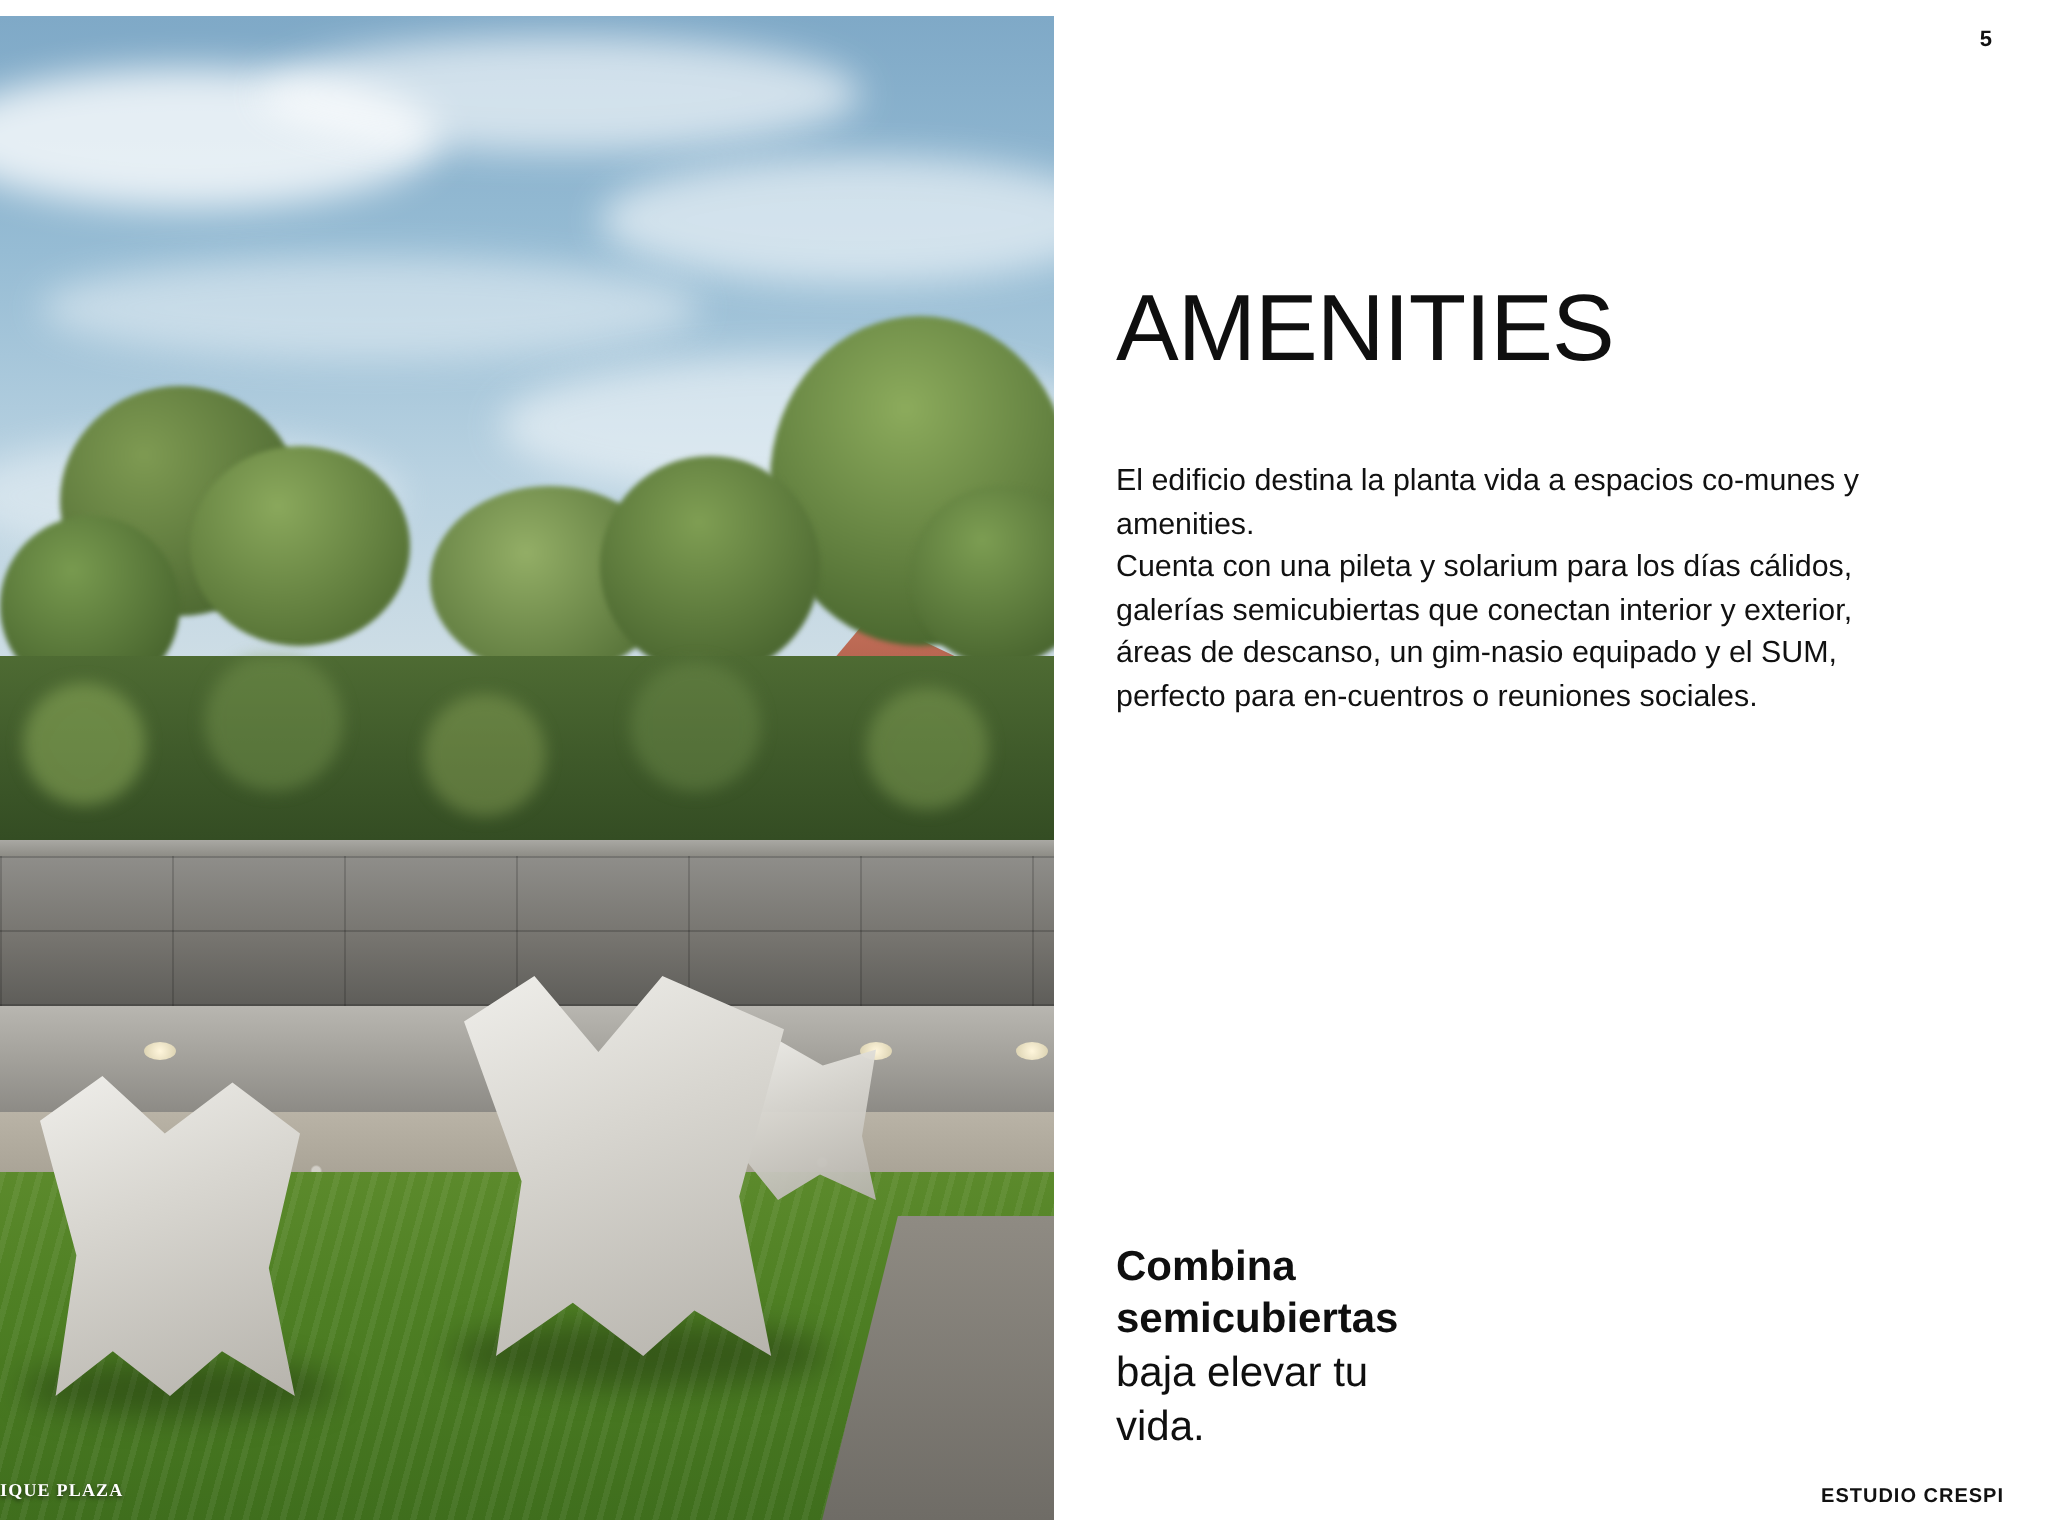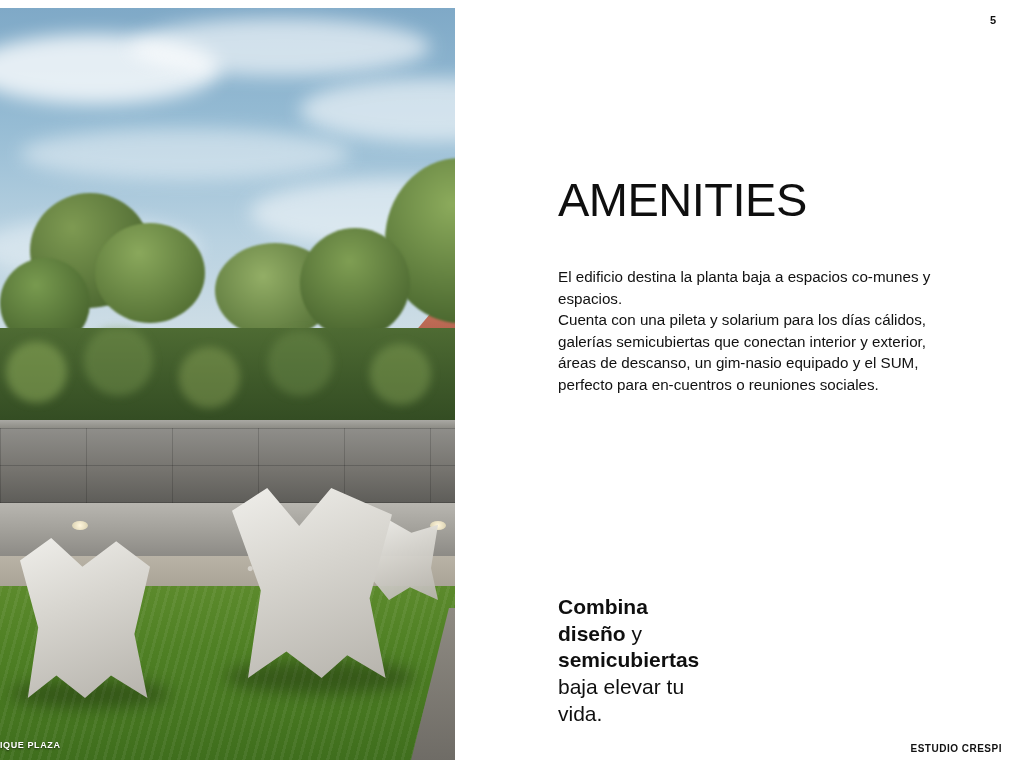--- a/index.html
+++ b/index.html
@@ -15,24 +15,25 @@
     width: 1024px;
     height: 768px;
     background: #ffffff;
   }
 
   
   .photo {
     position: absolute;
     left: 0;
     top: 8px;
-    width: 455px;
+    width: 527px;
     height: 752px;
     overflow: hidden;
     background: #404040;
+    font-family: Liberation Serif, serif;
   }
   
   .sky {
     position: absolute;
     left: 0; top: 0; width: 100%; height: 56%;
     background: linear-gradient(180deg, #7fa9c7 0%, #96bcd4 28%, #b9d2e1 55%, #cfdee6 78%, #d9e2e4 100%);
   }
   .cloud {
     position: absolute;
     background: rgba(255,255,255,0.78);
@@ -199,21 +200,20 @@
     right: 28px; top: 14px;
     font-size: 11px;
     font-weight: 700;
     color: #111;
   }
   .content {
     position: absolute;
     left: 558px;
     top: 140px;
     width: 420px;
-    margin-top: 36px;
   }
   .title {
     font-size: 47px;
     font-weight: 400;
     letter-spacing: -0.5px;
     color: #0f0f0f;
     line-height: 1;
   }
   .body-copy {
     margin-top: 43px;
@@ -290,28 +290,27 @@
     <div class="bench b-main"></div>
 
     <div class="photo-caption">IQUE PLAZA</div>
   </div>
 
   <div class="page-number">5</div>
 
   <div class="content">
     <h1 class="title">AMENITIES</h1>
     <div class="body-copy">
-      <p>El edificio destina la planta baja a espacios co-munes y espacios.</p>
+      <p>El edificio destina la planta vida a espacios co-munes y amenities.</p>
       <p>Cuenta con una pileta y solarium para los días cálidos, galerías semicubiertas que conectan interior y exterior, áreas de descanso, un gim-nasio equipado y el SUM, perfecto para en-cuentros o reuniones sociales.</p>
     </div>
   </div>
 
   <div class="slogan">
     <div><span class="b">Combina</span></div>
-    <div><span class="b">diseño</span><span> y</span></div>
     <div><span class="b">semicubiertas</span></div>
     <div>baja elevar tu</div>
     <div>vida.</div>
   </div>
 
   <div class="footer-brand">ESTUDIO CRESPI</div>
 
 </div>
 
 </body></html>

